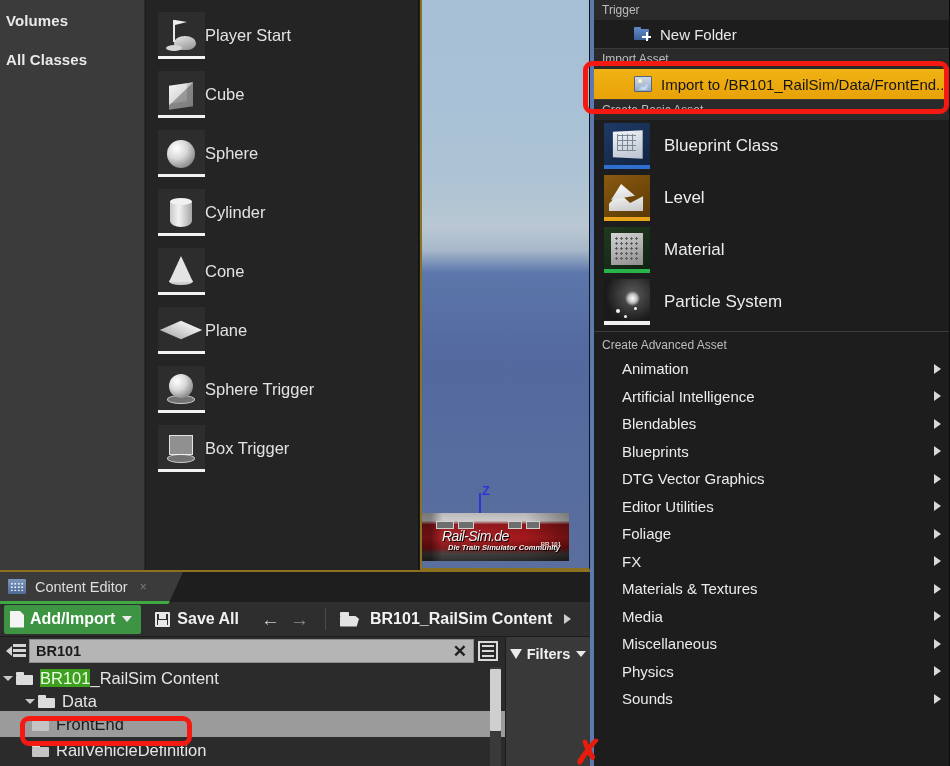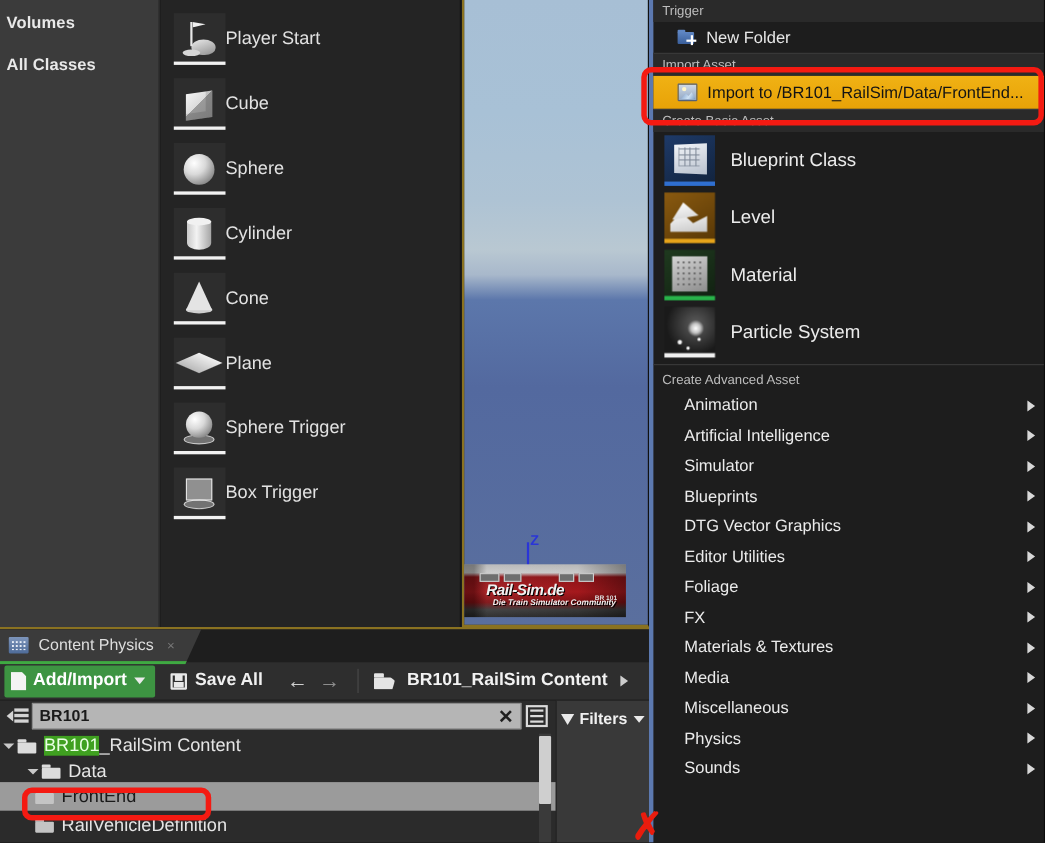--- a/index.html
+++ b/index.html
@@ -127,21 +127,21 @@
   .rs-logo .body-shade {
     position: absolute; inset: 0;
     background: linear-gradient(90deg, rgba(0,0,0,.35) 0 6%, rgba(255,255,255,.05) 14%,
       rgba(0,0,0,0) 70%, rgba(0,0,0,.35) 100%);
   }
   .rs-logo .win {
     position: absolute; top: 8px; height: 8px; background: #6e6e6e; border: 1px solid #cfcfcf;
   }
   .rs-logo .txt1 {
     position: absolute; left: 20px; top: 15px; color: #f0f0f0;
-    font-size: 14px; font-weight: bold; font-style: italic;
+    font-size: 14px; font-weight: normal; font-style: italic;
     text-shadow: 1px 1px 0 #000; letter-spacing: -.5px;
   }
   .rs-logo .txt2 {
     position: absolute; left: 26px; top: 30px; color: #f0f0f0;
     font-size: 7.5px; font-weight: bold; font-style: italic;
     text-shadow: 1px 1px 0 #000;
   }
   .rs-logo .num {
     position: absolute; right: 8px; top: 28px; color: #ddd;
     font-size: 6px; font-weight: bold;
@@ -156,21 +156,21 @@
   }
   .ctx-section {
     color: #bdbdbd; font-size: 12px;
     padding: 3px 0 3px 8px;
     background: #2a2a2a;
     border-top: 1px solid #3a3a3a;
   }
   .ctx-section.first { border-top: none; }
   .ctx-item {
     display: flex; align-items: center;
-    height: 28px; padding-left: 22px; color: #e8e8e8; font-size: 15px;
+    height: 28px; padding-left: 40px; color: #e8e8e8; font-size: 15px;
   }
   .ctx-item .ci-label { margin-left: 9px; }
   .ctx-item.highlight {
     background: linear-gradient(180deg,#f0b214,#e8a207);
     color: #1a1306; height: 30px;
   }
   .ctx-item.highlight .ci-label { color: #141414; }
 
   .icon-newfolder {
     position: relative; width: 17px; height: 15px; flex: 0 0 17px;
@@ -595,21 +595,21 @@
 
     <div class="adv-item">
       <span>Animation</span>
       <span class="adv-arrow"></span>
     </div>
     <div class="adv-item">
       <span>Artificial Intelligence</span>
       <span class="adv-arrow"></span>
     </div>
     <div class="adv-item">
-      <span>Simulator</span>
+      <span>Blendables</span>
       <span class="adv-arrow"></span>
     </div>
     <div class="adv-item">
       <span>Blueprints</span>
       <span class="adv-arrow"></span>
     </div>
     <div class="adv-item">
       <span>DTG Vector Graphics</span>
       <span class="adv-arrow"></span>
     </div>
@@ -647,21 +647,21 @@
     </div>
   </div>
 
   <div class="cb-panel">
 
     <div class="cb-tabbar">
       <div class="cb-tab">
         <span class="tab-icon">
             <span class="rowdots"></span>
           </span>
-        <span class="t-label">Content Physics</span>
+        <span class="t-label">Content Editor</span>
         <span class="t-close">×</span>
       </div>
     </div>
 
     <div class="cb-toolbar">
       <div class="btn-addimport">
         <span class="ai-doc"></span>
         <span class="lbl">Add/Import</span>
         <span class="caret"></span>
       </div>

